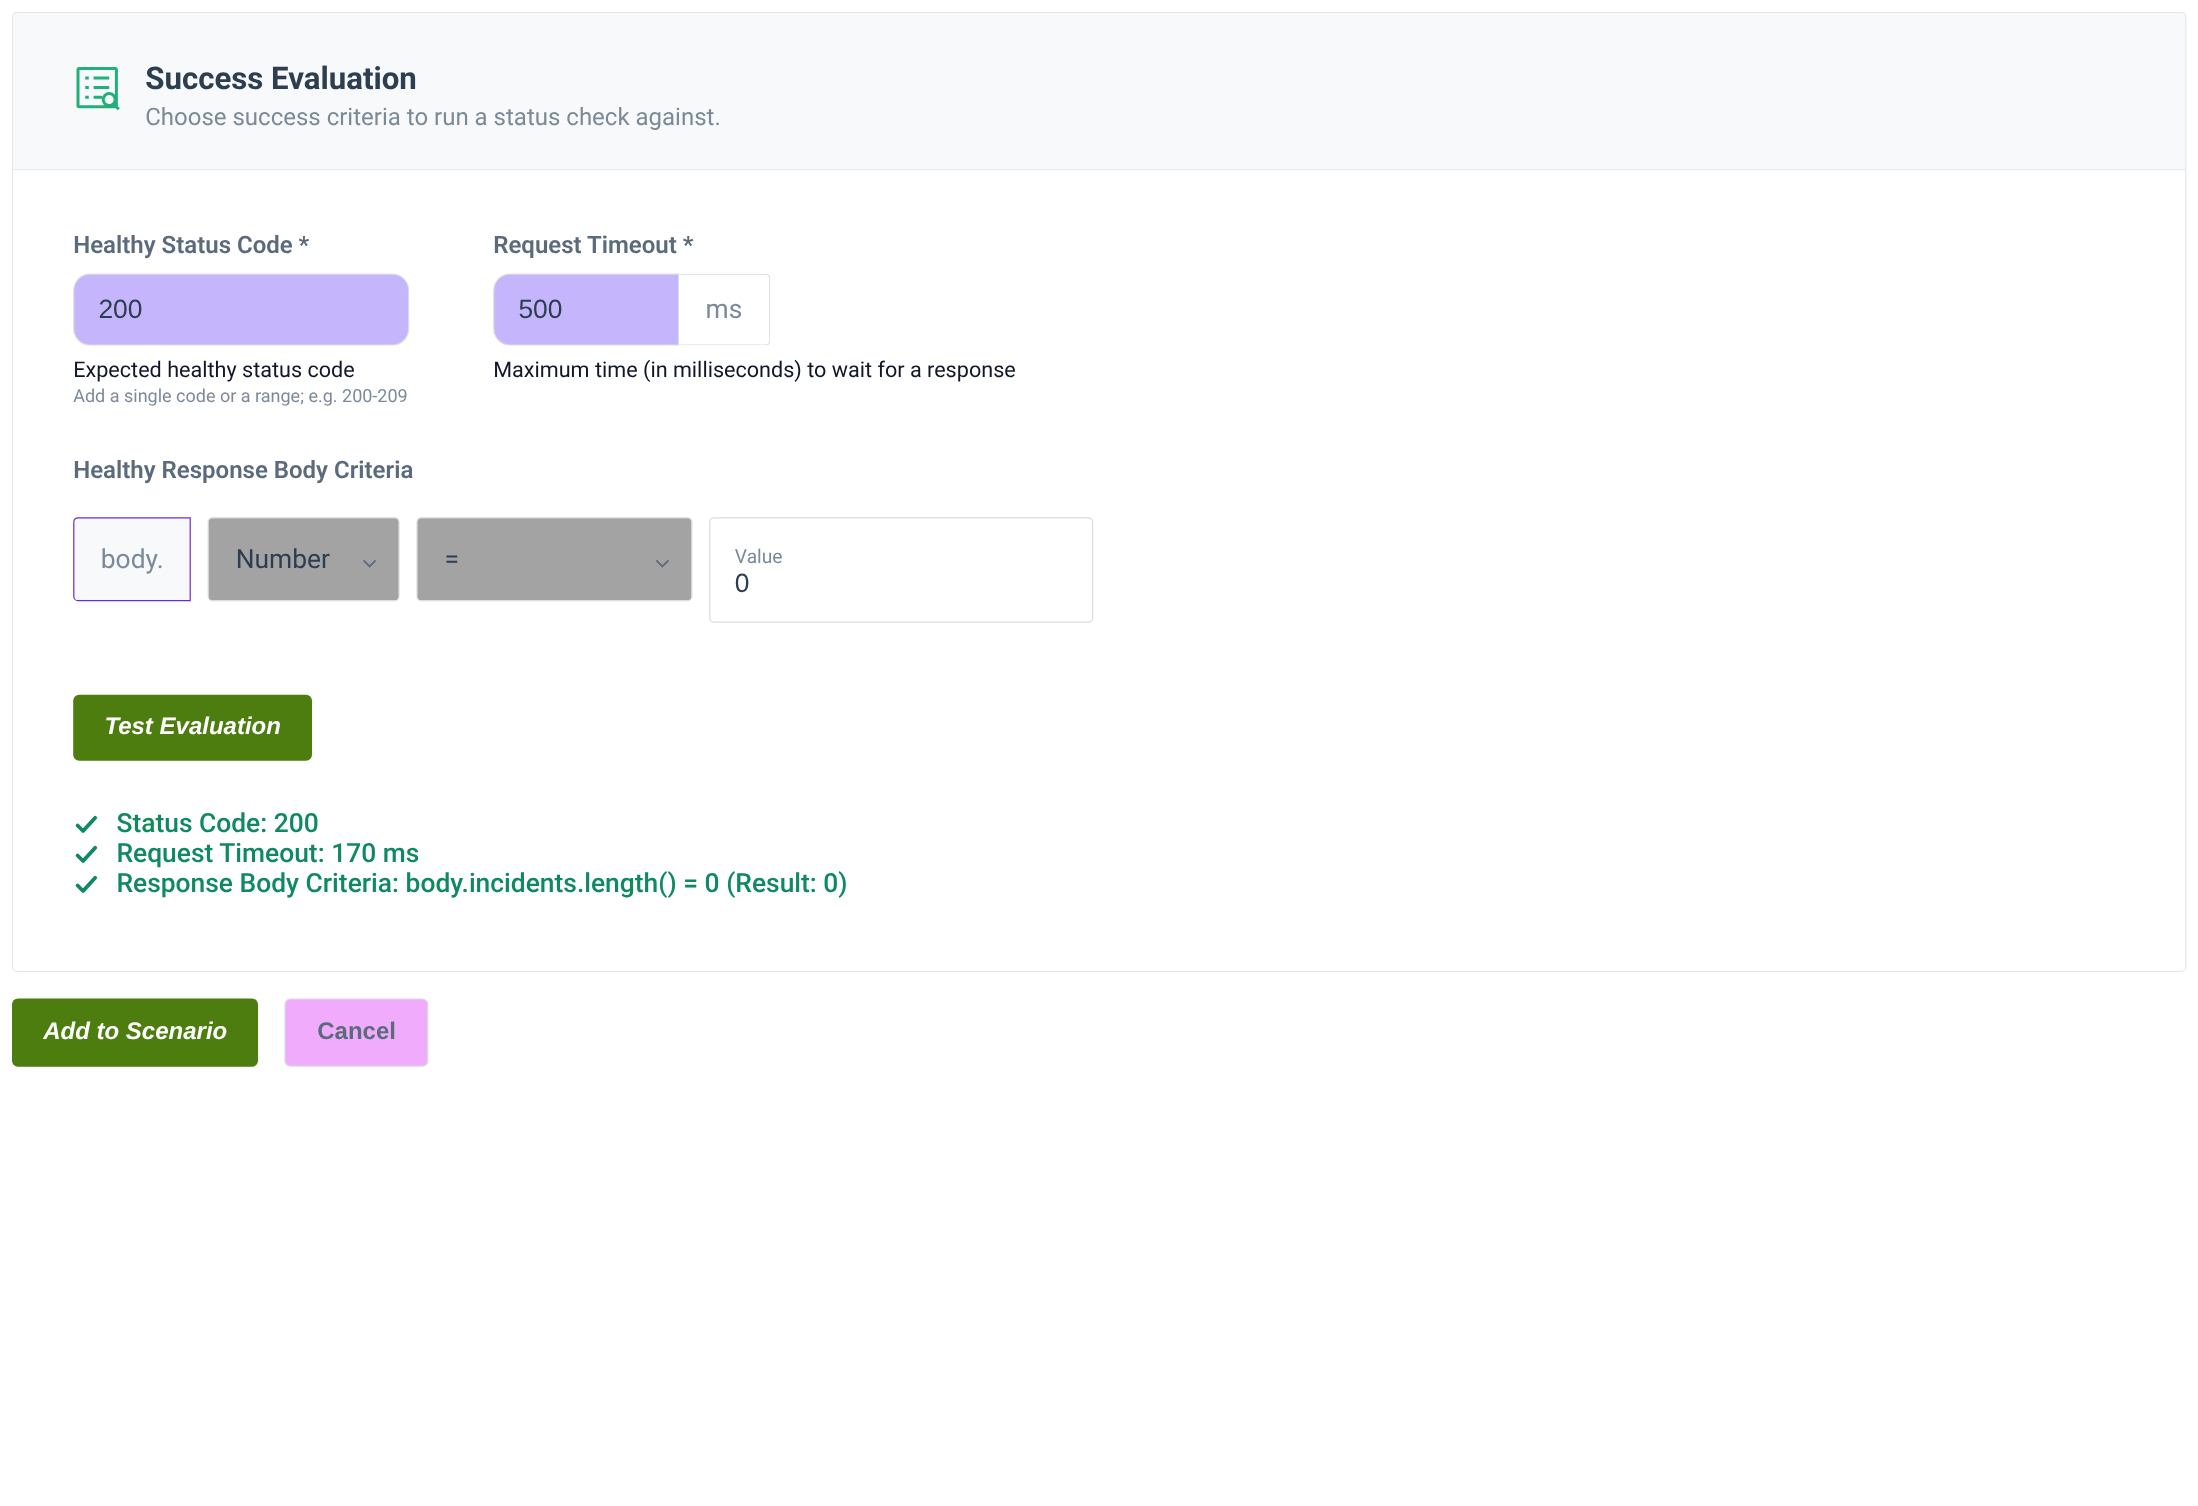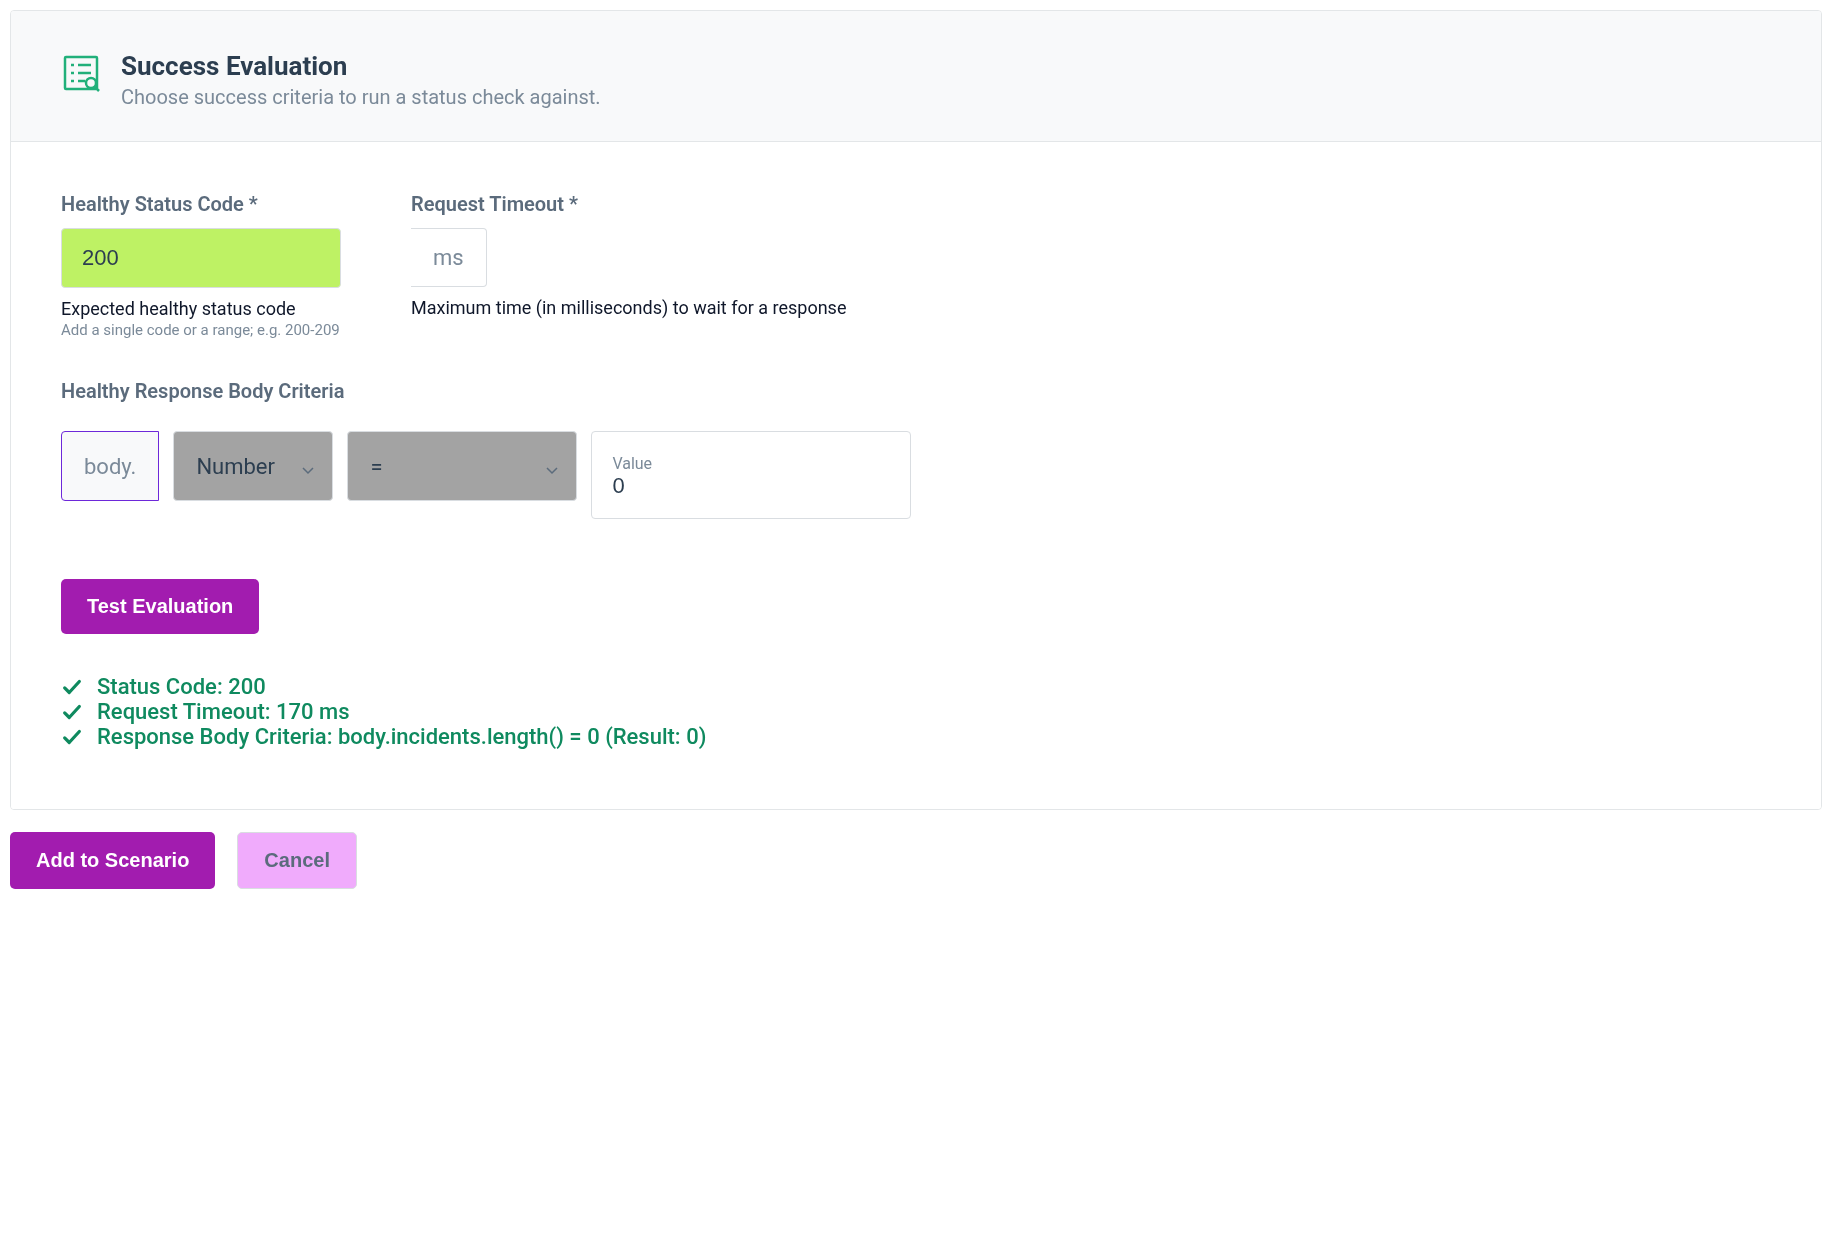--- a/index.html
+++ b/index.html
@@ -50,25 +50,25 @@
     }
     .form-group { display: flex; flex-direction: column; }
     .form-label {
       font-size: 20px;
       font-weight: 600;
       color: #5b6b7c;
       margin-bottom: 12px;
     }
     .input {
       border: 1px solid #d9dde1;
-      border-radius: 4px;
+      border-radius: 14px;
       padding: 16px 20px;
       font-size: 22px;
       color: #2c3e50;
-      background: #bef264;
+      background: #c4b5fd;
       outline: none;
     }
     .input-status { width: 280px; }
     .input-group { display: flex; }
     .input-timeout {
       width: 155px;
       border-top-right-radius: 0;
       border-bottom-right-radius: 0;
     }
     .input-addon {
@@ -181,22 +181,23 @@
     }
     .btn {
       border: none;
       border-radius: 5px;
       padding: 16px 26px;
       font-size: 20px;
       font-weight: 600;
       cursor: pointer;
     }
     .btn-primary {
-      background: #a21caf;
+      background: #4d7c0f;
       color: #fff;
+      font-style: italic;
     }
     .btn-secondary {
       background: #f0abfc;
       border: 1px solid #d9dde1;
       color: #5b6b7c;
     }
     .test-btn { margin-bottom: 40px; }
     .results { display: flex; flex-direction: column; gap: 0; }
     .result-item {
       display: flex;
@@ -250,20 +251,21 @@
       <div class="form-group">
         <label class="form-label">Healthy Status Code *</label>
         <input class="input input-status" type="text" value="200" style="">
         <div class="help-text">Expected healthy status code</div>
         <div class="help-text-small">Add a single code or a range; e.g. 200-209</div>
       </div>
 
       <div class="form-group">
         <label class="form-label">Request Timeout *</label>
         <div class="input-group">
+          <input class="input input-timeout" type="text" value="500" style="">
           <span class="input-addon">ms</span>
         </div>
         <div class="help-text">Maximum time (in milliseconds) to wait for a response</div>
       </div>
     </div>
 
     <div class="form-group" style="margin-bottom:16px;">
       <label class="form-label">Healthy Response Body Criteria</label>
     </div>
 

